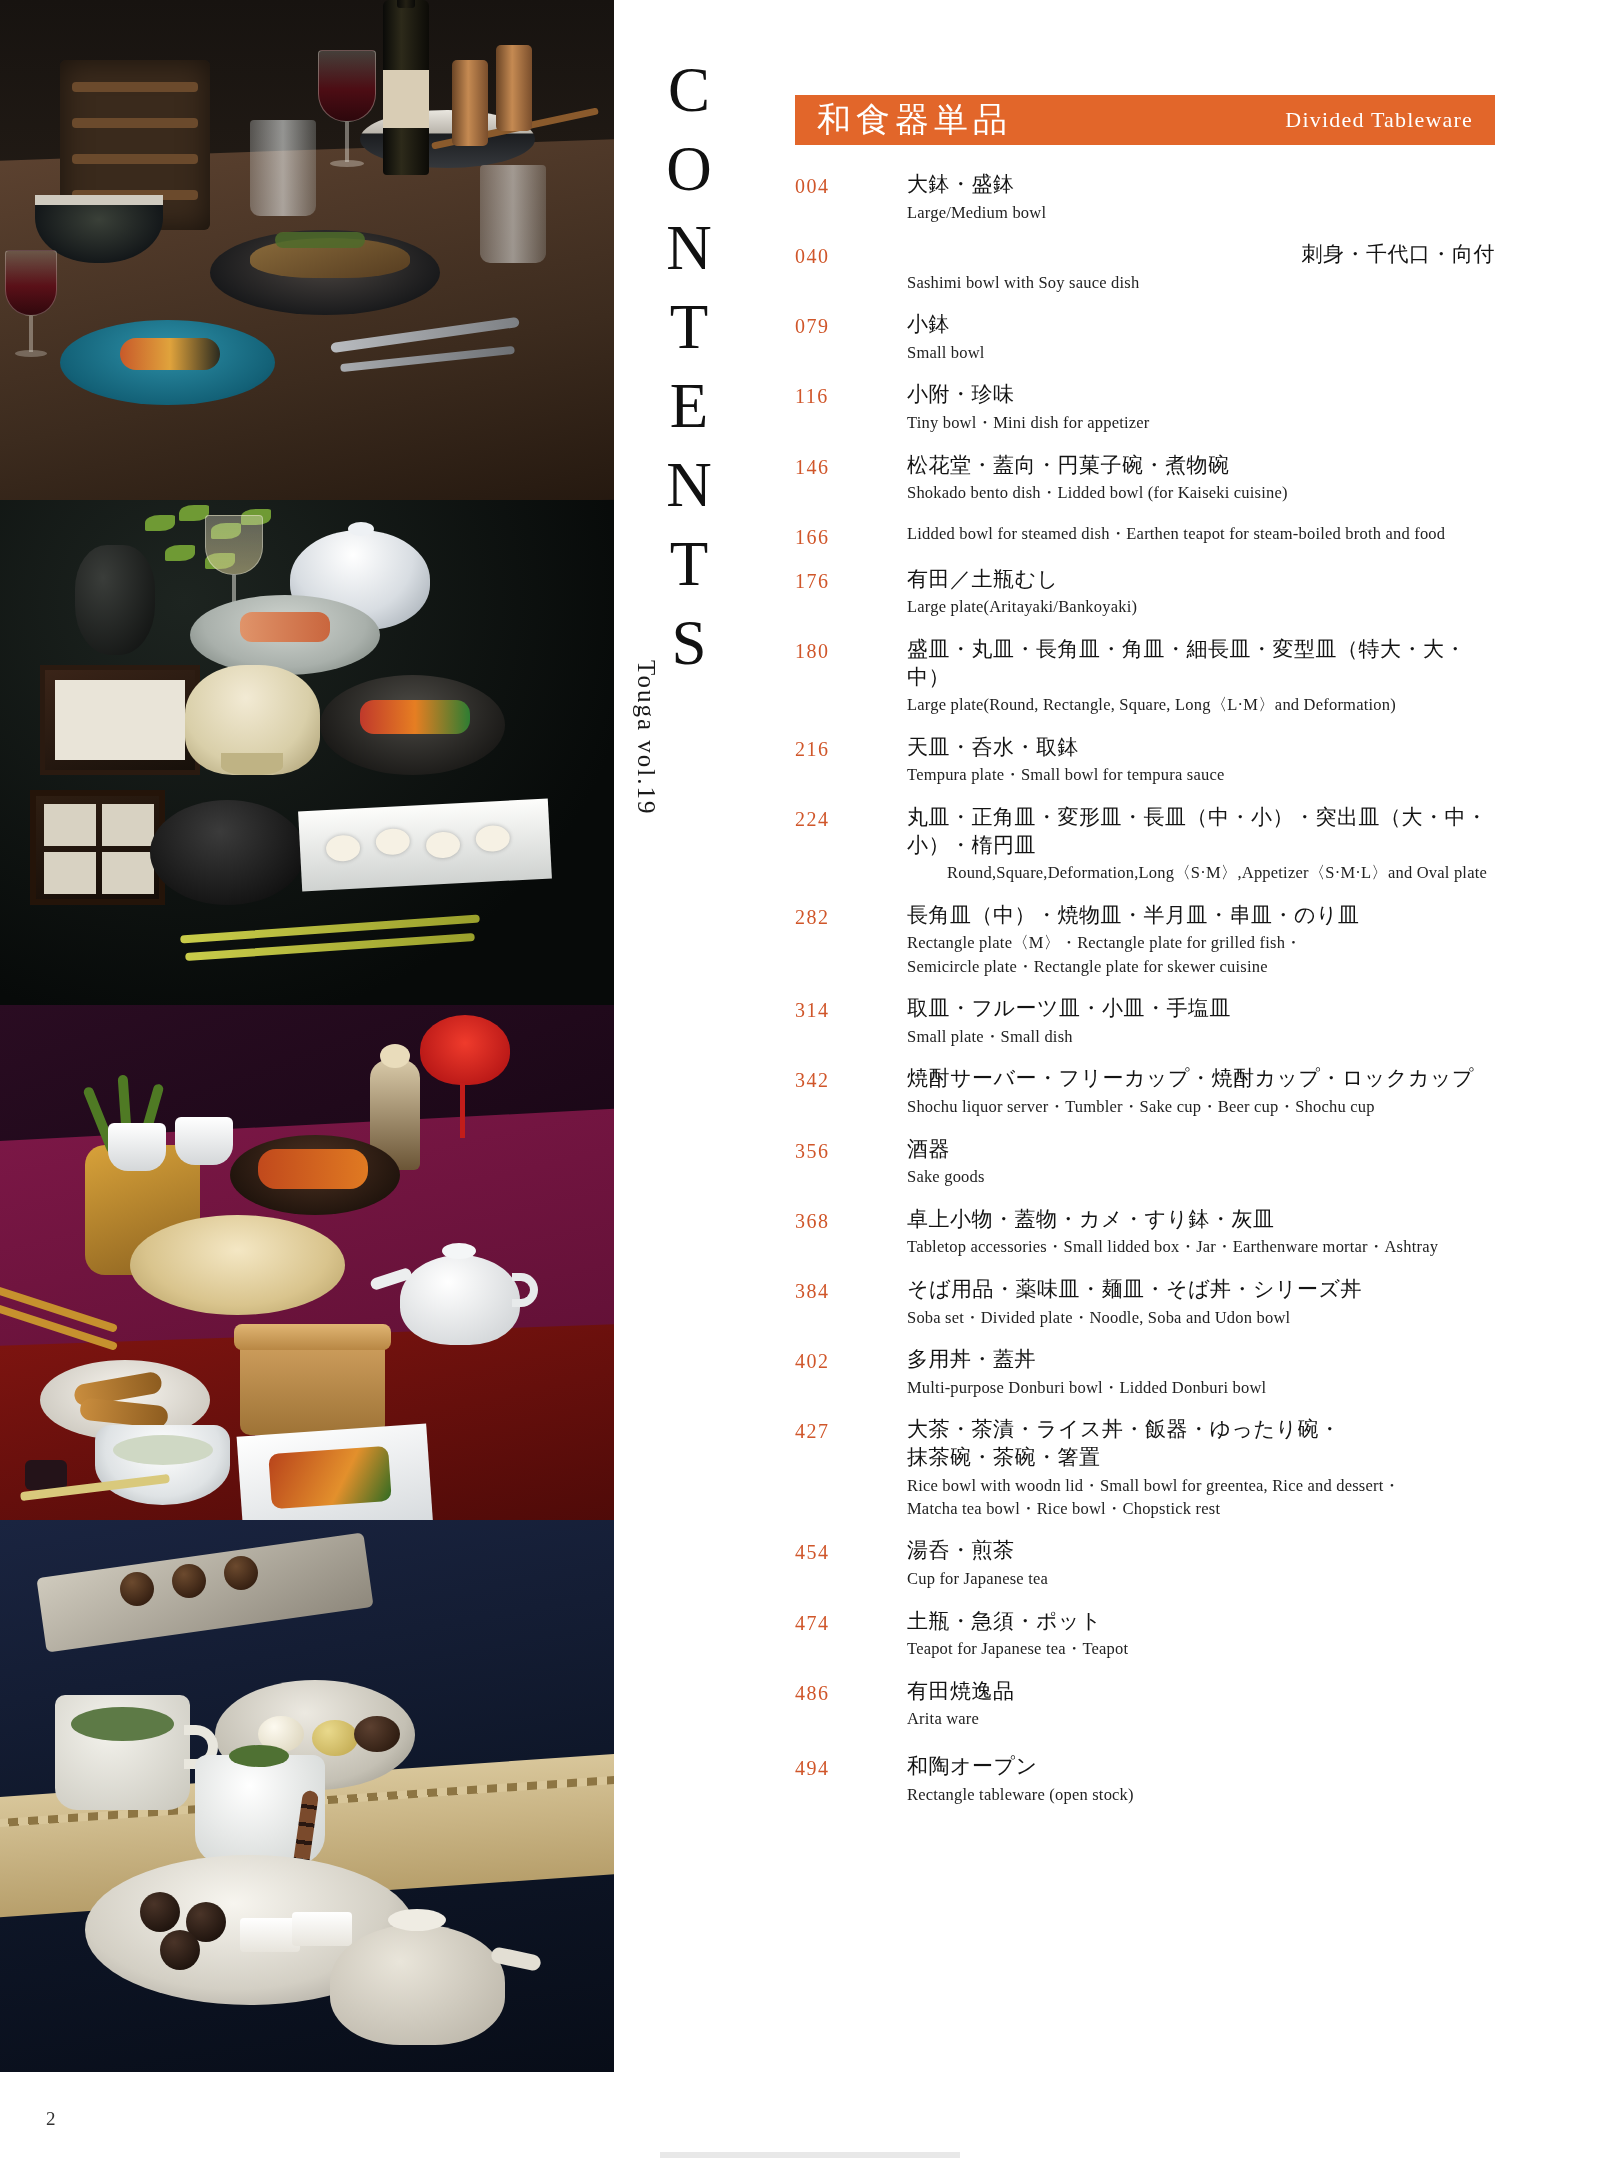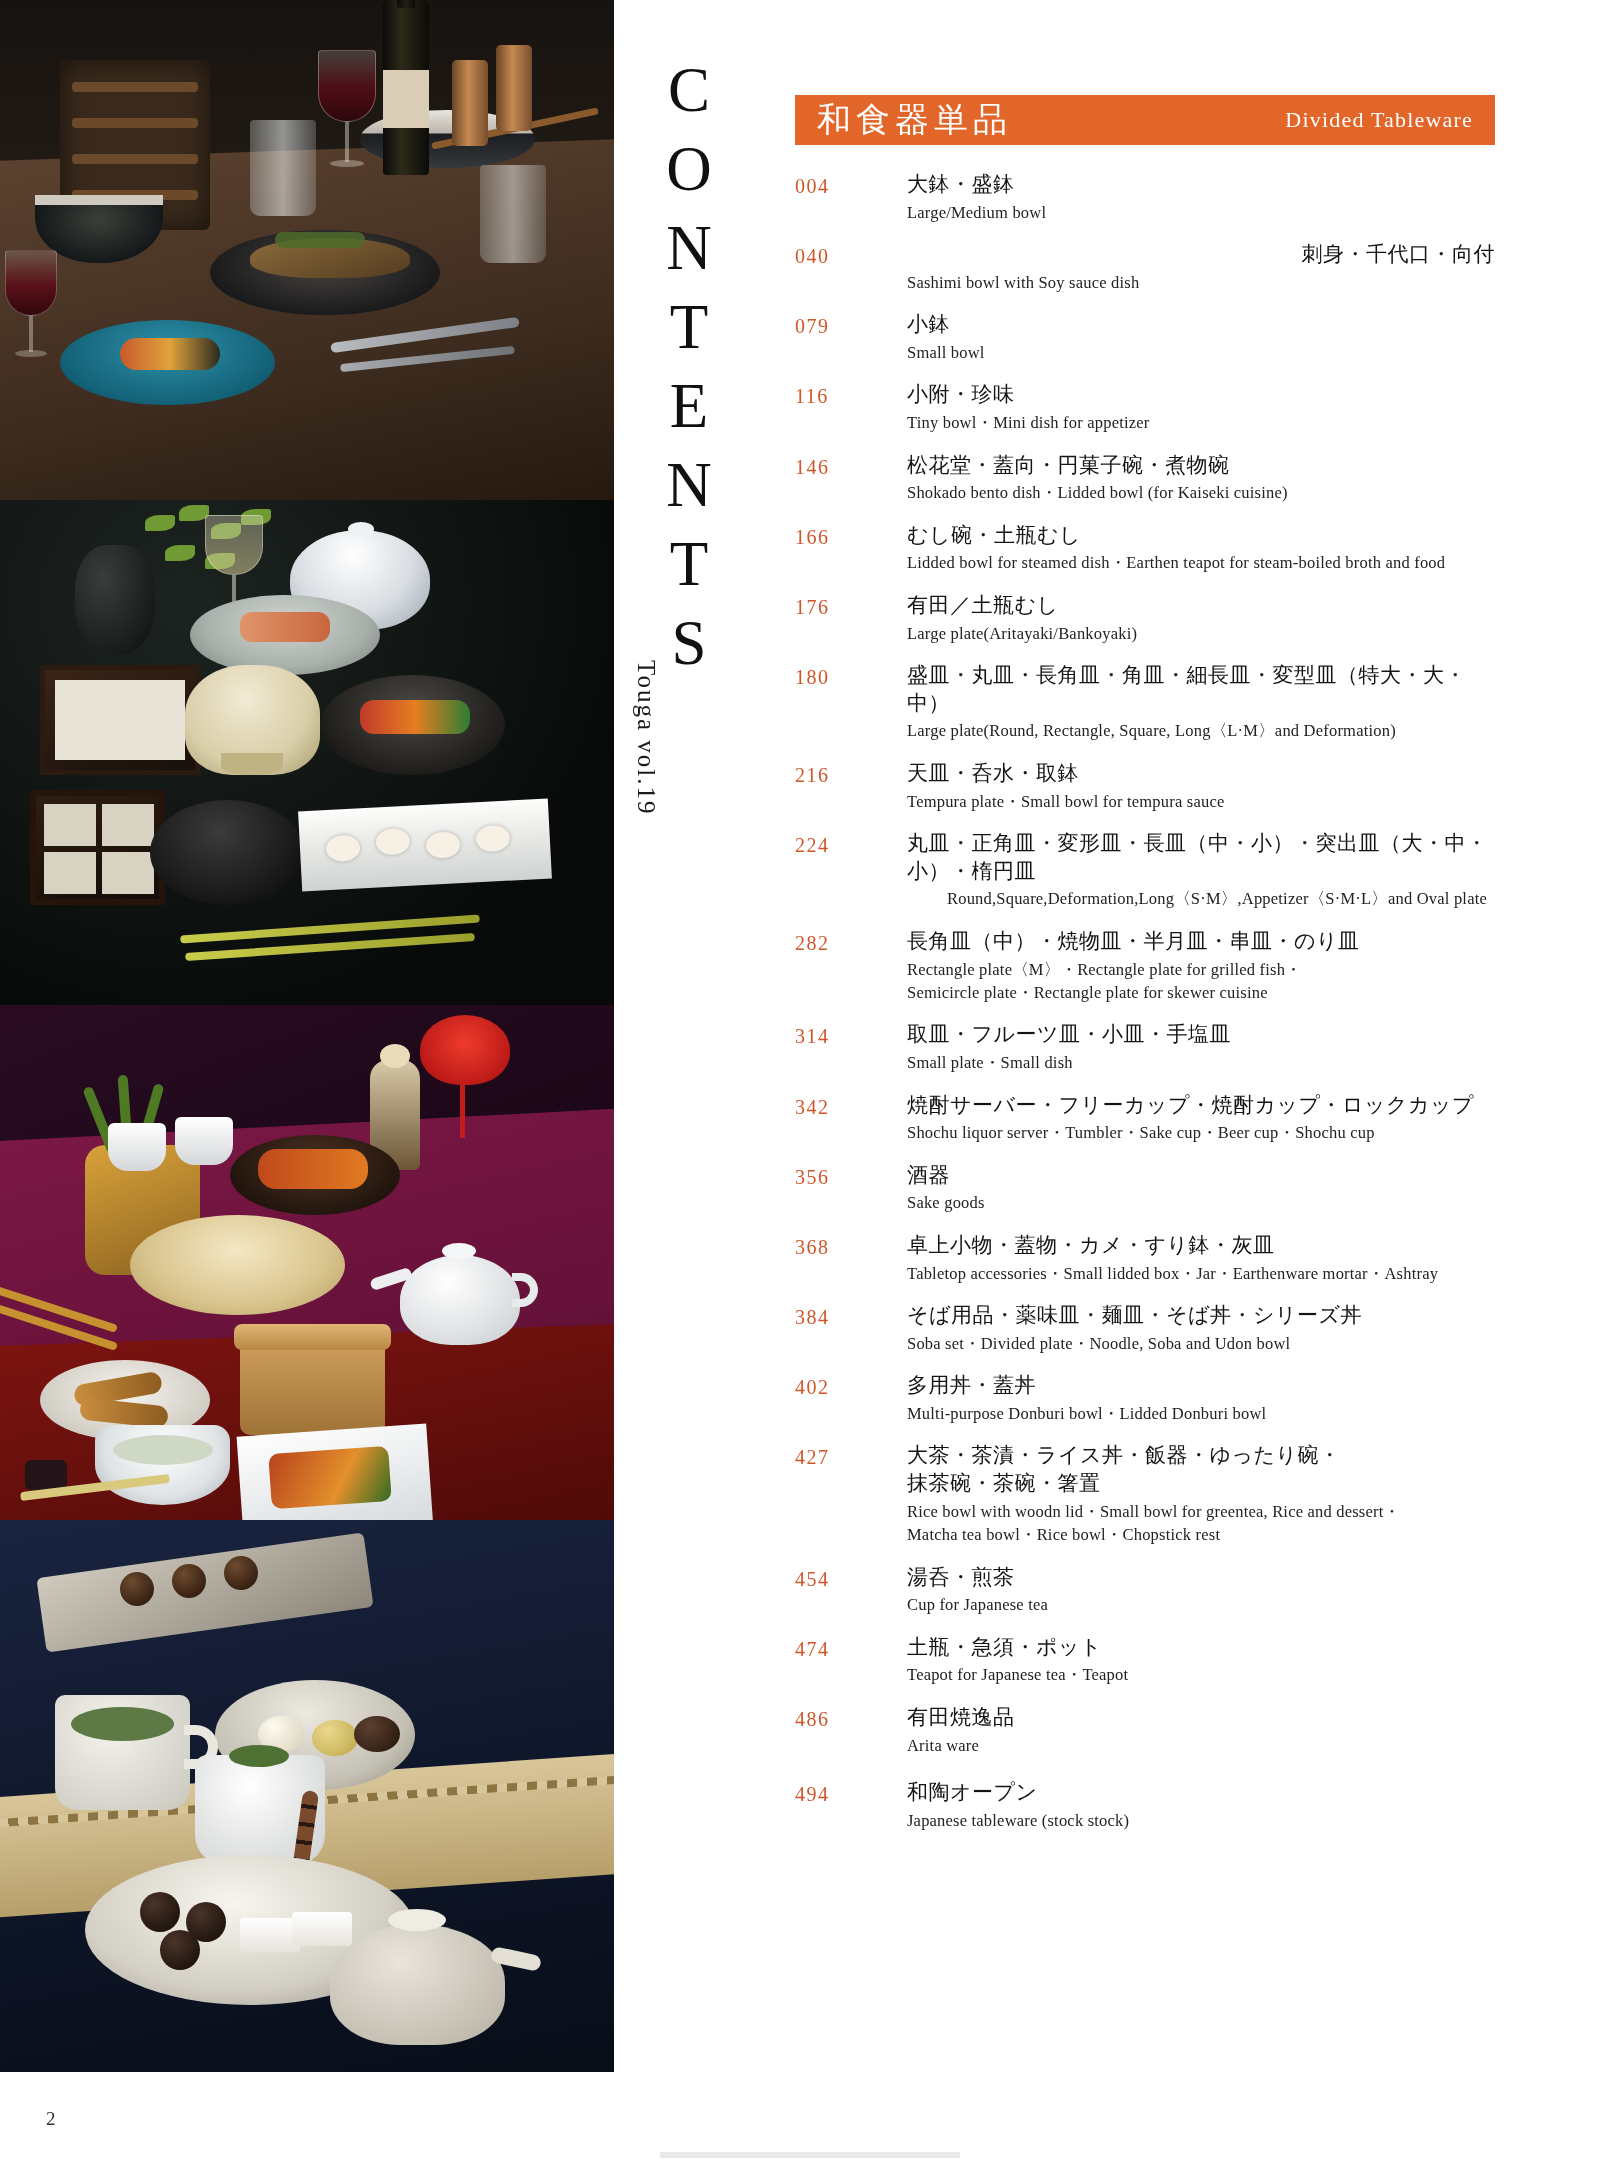--- a/index.html
+++ b/index.html
@@ -649,21 +649,20 @@
       <div class="entry">
         <div class="page">146</div>
         <div class="texts">
           <div class="jp" style="white-space: pre-line;">松花堂・蓋向・円菓子碗・煮物碗</div>
           <div class="en" style="white-space: pre-line;">Shokado bento dish・Lidded bowl (for Kaiseki cuisine)</div>
         </div>
       </div>
       <div class="entry">
         <div class="page">166</div>
         <div class="texts">
-          <div class="jp" style="white-space: pre-line;">むし碗・土瓶むし</div>
           <div class="en" style="white-space: pre-line;">Lidded bowl for steamed dish・Earthen teapot for steam-boiled broth and food</div>
         </div>
       </div>
       <div class="entry">
         <div class="page">176</div>
         <div class="texts">
           <div class="jp" style="white-space: pre-line;">有田／土瓶むし</div>
           <div class="en" style="white-space: pre-line;">Large plate(Aritayaki/Bankoyaki)</div>
         </div>
       </div>
@@ -765,21 +764,21 @@
         <div class="page">486</div>
         <div class="texts">
           <div class="jp" style="white-space: pre-line;">有田焼逸品</div>
           <div class="en" style="white-space: pre-line;">Arita ware</div>
         </div>
       </div>
       <div class="entry gap">
         <div class="page">494</div>
         <div class="texts">
           <div class="jp" style="white-space: pre-line;">和陶オープン</div>
-          <div class="en" style="white-space: pre-line;">Japanese tableware (stock stock)</div>
+          <div class="en" style="white-space: pre-line;">Rectangle tableware (open stock)</div>
         </div>
       </div>
     </div>
 </div>
 
 <div class="page-number">2</div>
 <div class="bottom-band"></div>
 <div class="bottom-mark"></div>
 
 </body></html>

